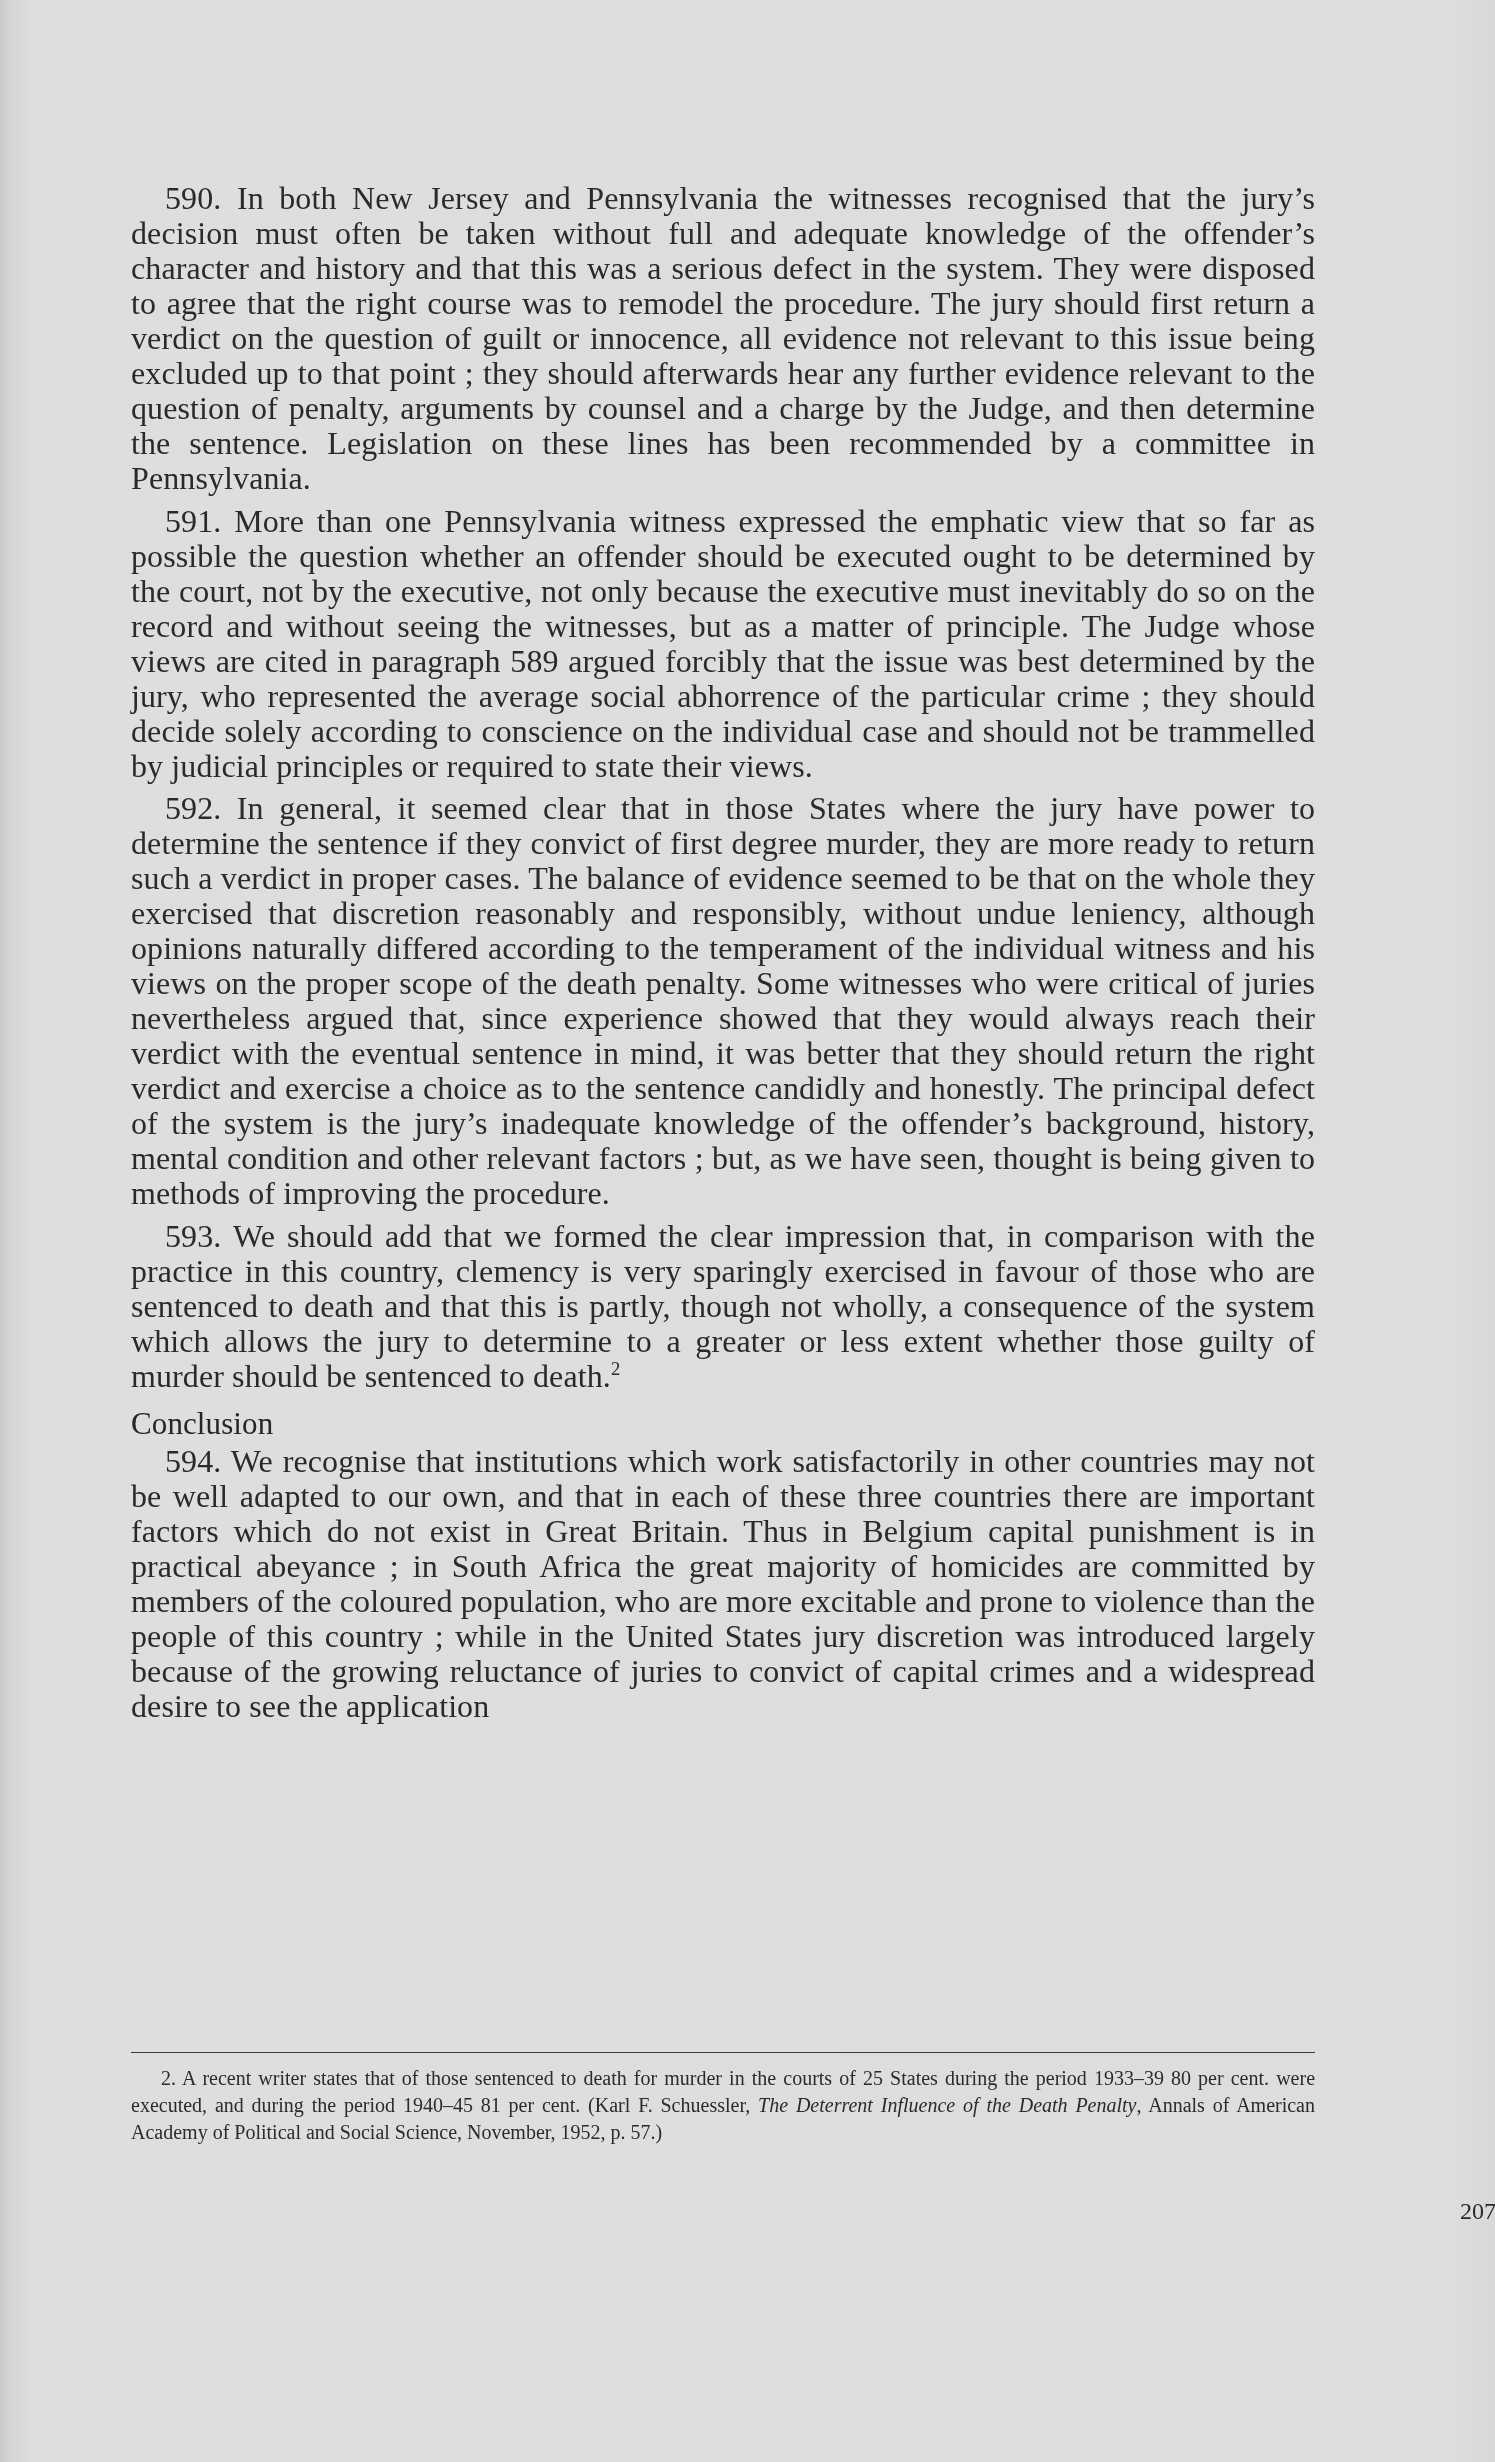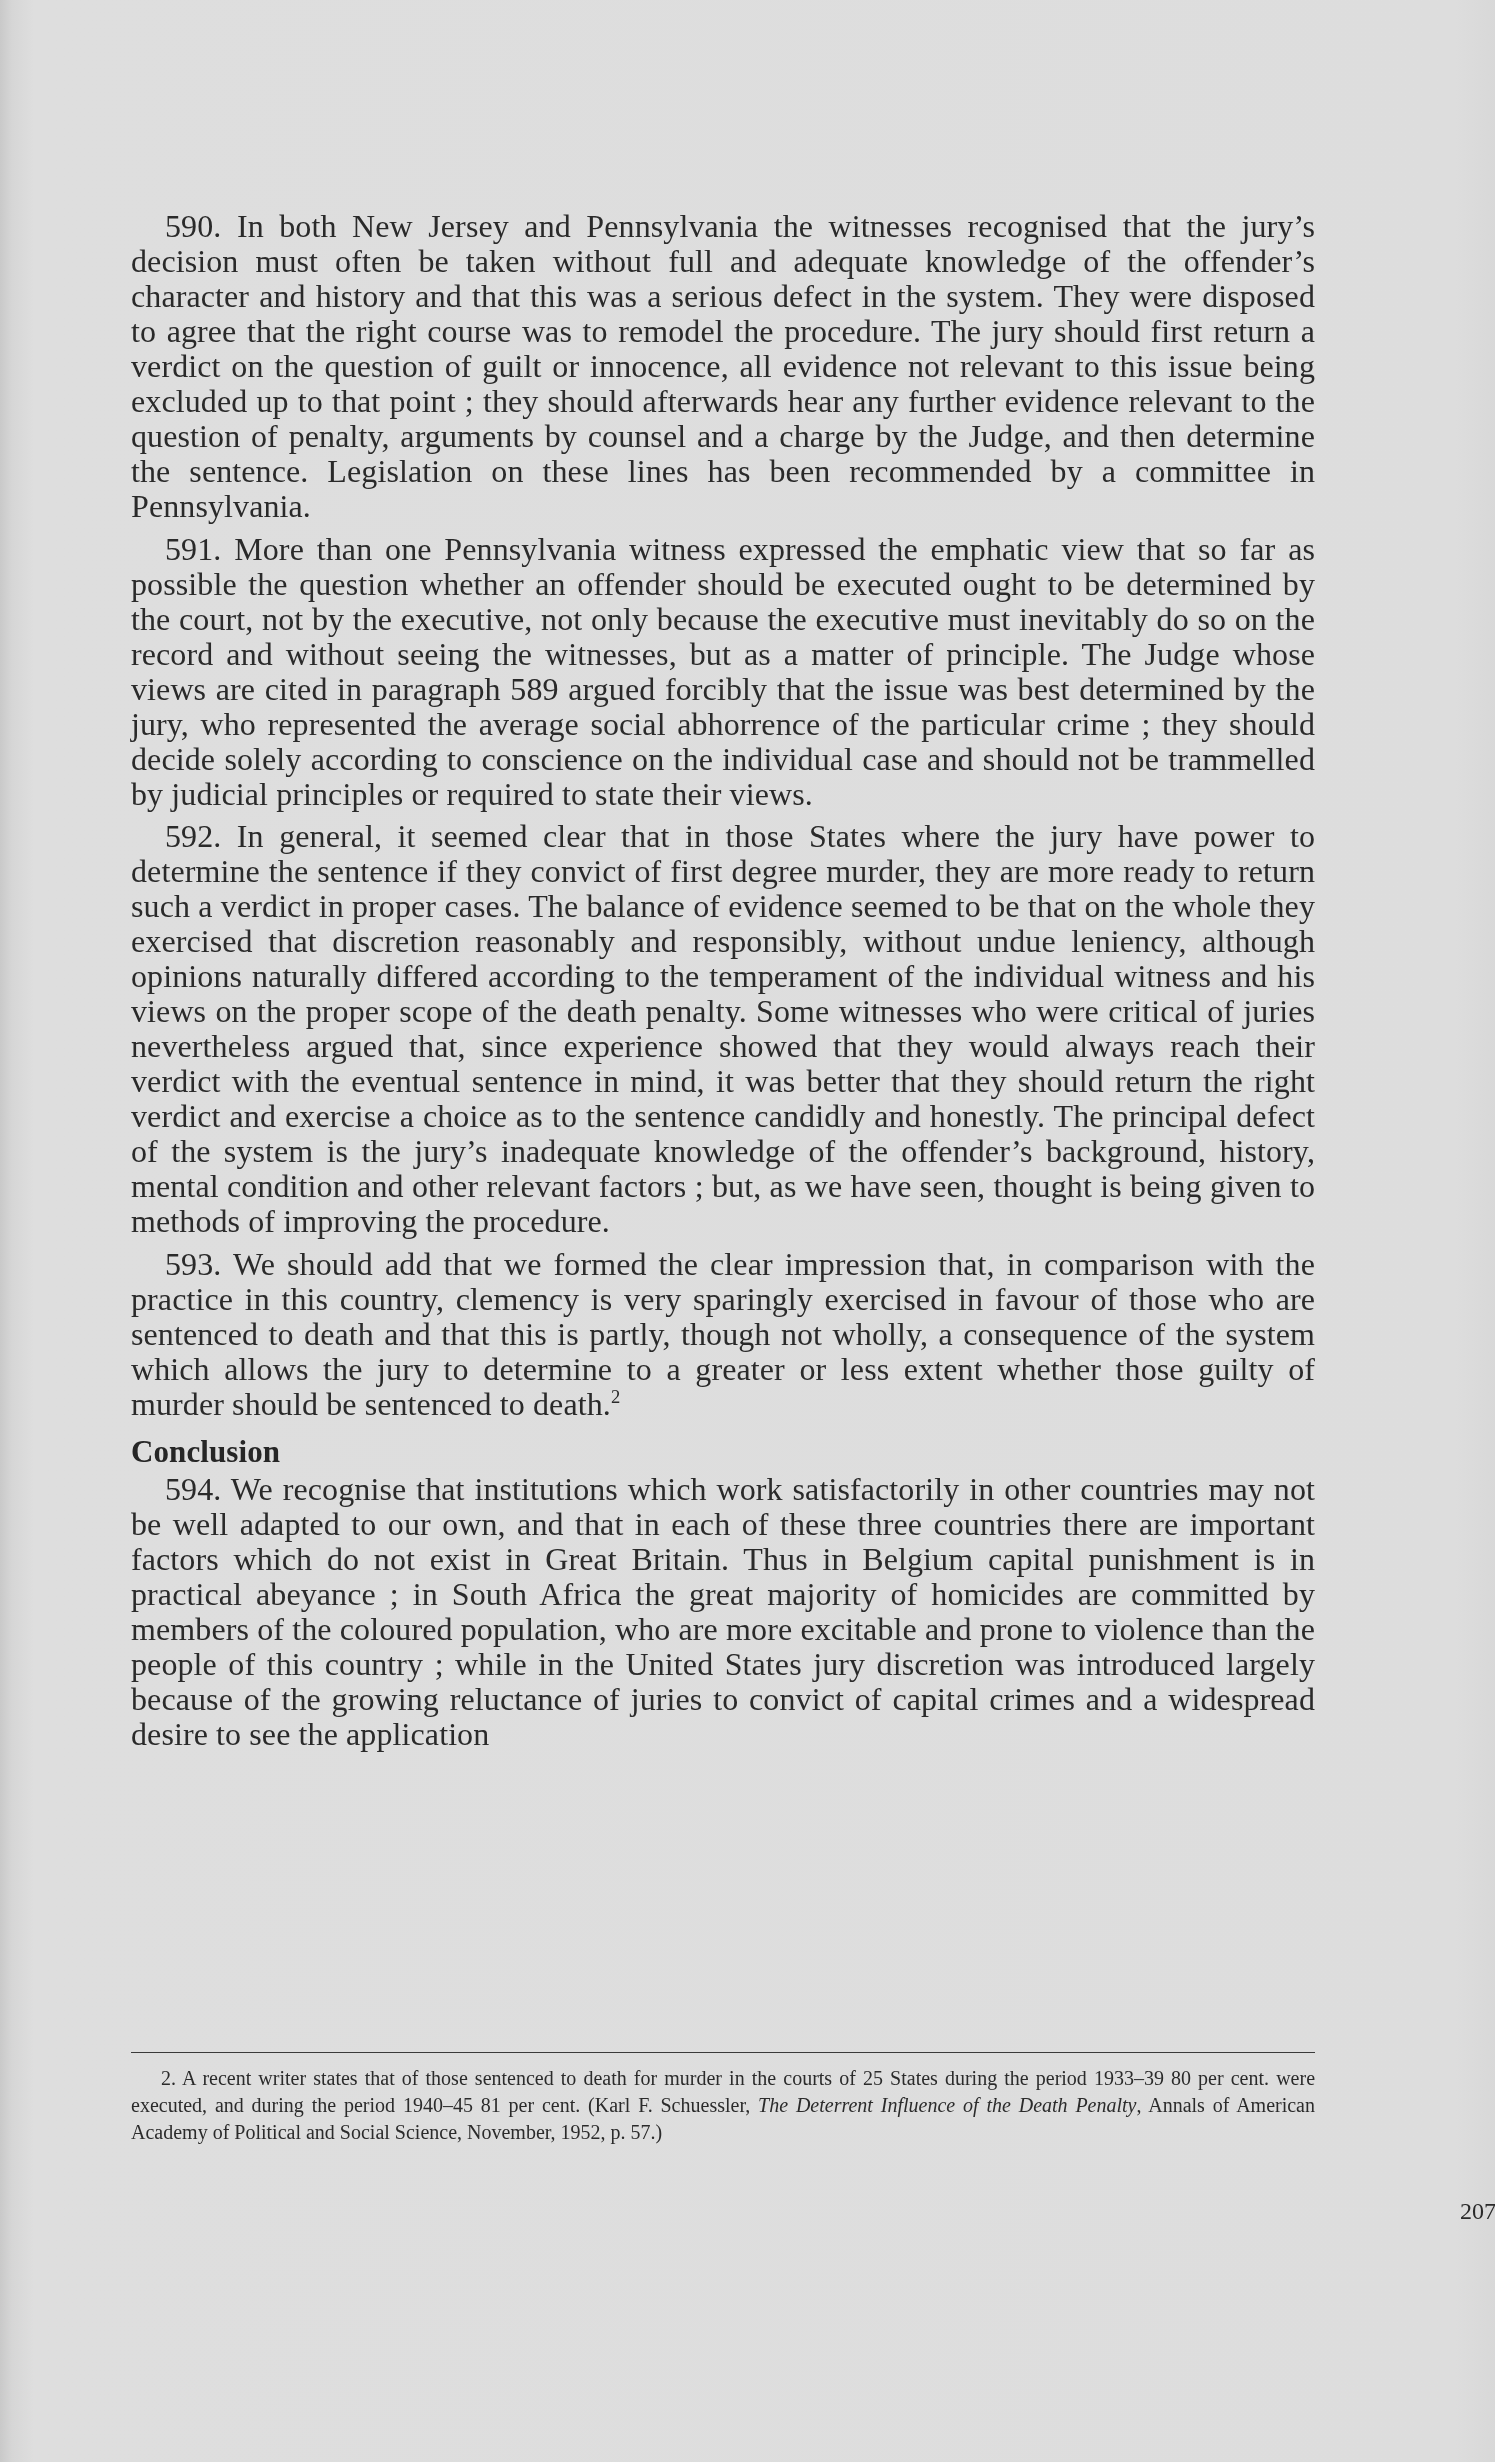--- a/index.html
+++ b/index.html
@@ -25,32 +25,31 @@
       position: absolute;
       left: 131px;
       top: 181px;
       width: 1184px;
       font-family: "Liberation Serif", "DejaVu Serif", serif;
       font-size: 32px;
       line-height: 35px;
       color: #2a2a2a;
       text-align: justify;
       letter-spacing: 0.1px;
-      margin-top: 28px;
     }
     .para {
       margin: 0 0 7.6px 0;
       text-indent: 34px;
       hyphens: none;
     }
     .para .num {
       
     }
     .heading {
-      font-weight: bold;
+      font-weight: normal;
       margin: 12px 0 3.4px 0;
       font-size: 31px;
       line-height: 35px;
       color: #262626;
     }
     .sup {
       font-size: 18.6px;
       vertical-align: 12px;
       line-height: 0;
     }

